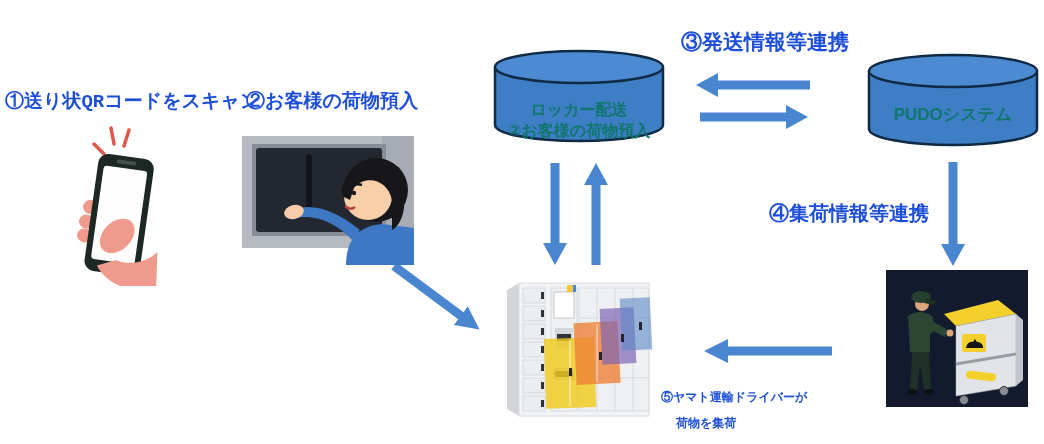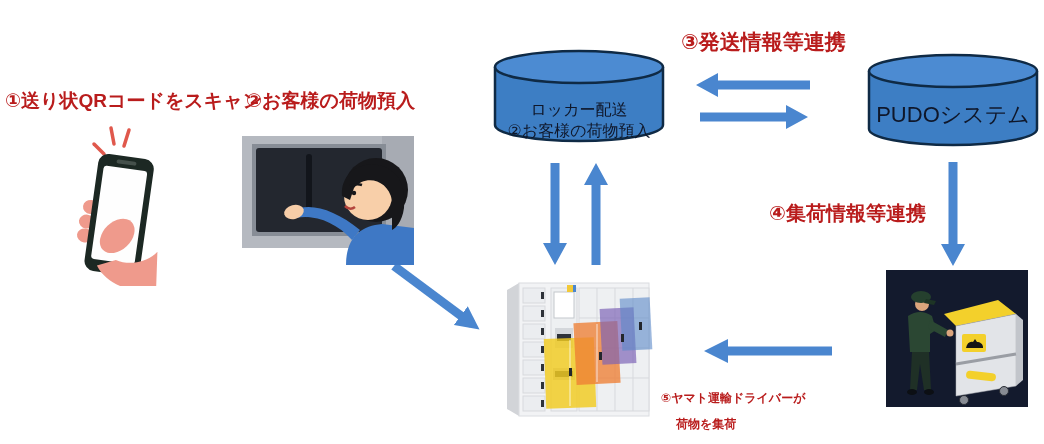--- a/index.html
+++ b/index.html
@@ -1,22 +1,22 @@
 <!DOCTYPE html>
 <html><head>
 <meta charset="utf-8">
 <style>
   html,body{margin:0;padding:0;background:#ffffff;}
   .canvas{position:relative;width:1044px;height:444px;background:#ffffff;overflow:hidden;
           font-family:"Liberation Sans","DejaVu Sans",sans-serif;}
-  .label{position:absolute;color:#b91c1c;font-weight:bold;white-space:nowrap;}
+  .label{position:absolute;color:#1d4ed8;font-weight:bold;white-space:nowrap;font-family:Liberation Mono, monospace;}
   .fs19{font-size:19px;} .fs21{font-size:21px;} .fs20{font-size:20px;}
   .fs18{font-size:12px;line-height:26px;}
   .indent{display:block;margin-left:15px;}
-  .cyl-label{position:absolute;color:#0f172a;font-weight:normal;text-align:center;line-height:21px;}
+  .cyl-label{position:absolute;color:#0f766e;font-weight:bold;text-align:center;line-height:21px;}
   svg.abs{position:absolute;display:block;}
 </style>
 </head>
 <body>
 
 <div class="canvas">
 
   <div class="label fs19" style="left:246px;top:88px;">
     <span>②お客様の荷物預入</span>
   </div>
@@ -44,21 +44,21 @@
     <span style="display:block;">ロッカー配送</span>
     <span style="display:block;">②お客様の荷物預入</span>
   </div>
 
   <svg class="abs" style="left:866px;top:53px;" width="174" height="98" viewBox="0 0 174 98">
     <path d="M3,18 V76 A84,16 0 0 0 171,76 V18" stroke-width="2.5" fill="#3d7ec4"></path>
     <path d="M3,18 V76 A84,16 0 0 0 171,76 V18" fill="none" stroke-width="2.5" stroke="#0f2a45"></path>
     <ellipse cx="87" cy="18" rx="84" ry="16" stroke-width="2.5" fill="#4c8bd2"></ellipse>
     <ellipse cx="87" cy="18" rx="84" ry="16" fill="none" stroke-width="2.5" stroke="#0f2a45"></ellipse>
   </svg>
-  <div class="cyl-label" style="left:866px;top:104px;width:174px;font-size:22px;">
+  <div class="cyl-label" style="left:866px;top:104px;width:174px;font-size:17px;">
     <span>PUDOシステム</span>
   </div>
 
   <svg class="abs" style="left:696px;top:71px;" width="114" height="28" viewBox="0 0 114 28">
     <polygon points="0,14 22,2 22,9.5 114,9.5 114,18.5 22,18.5 22,26" fill="#4a86cf"></polygon>
   </svg>
   <svg class="abs" style="left:700px;top:103px;" width="108" height="28" viewBox="0 0 108 28">
     <polygon points="108,14 86,2 86,9.5 0,9.5 0,18.5 86,18.5 86,26" fill="#4a86cf"></polygon>
   </svg>
   <svg class="abs" style="left:541px;top:163px;" width="28" height="102" viewBox="0 0 28 102">

